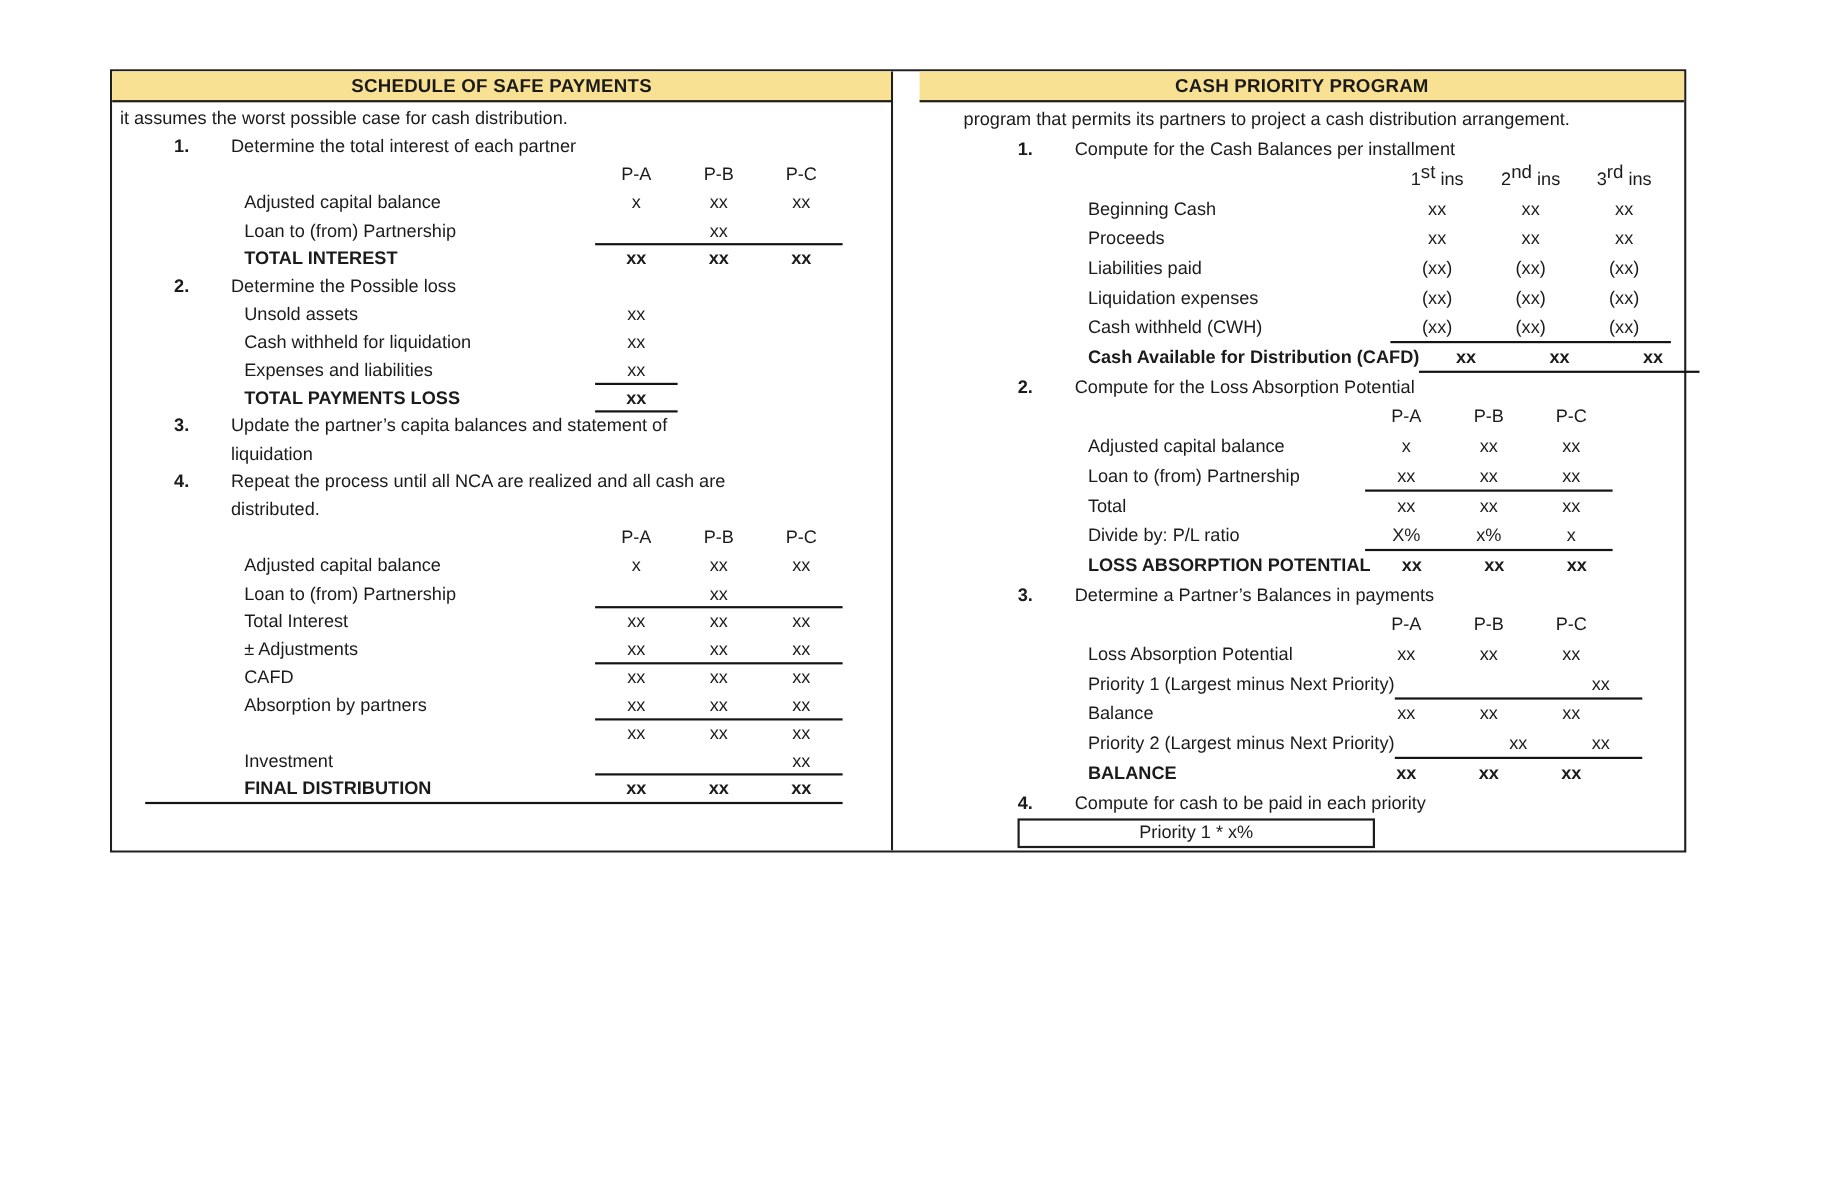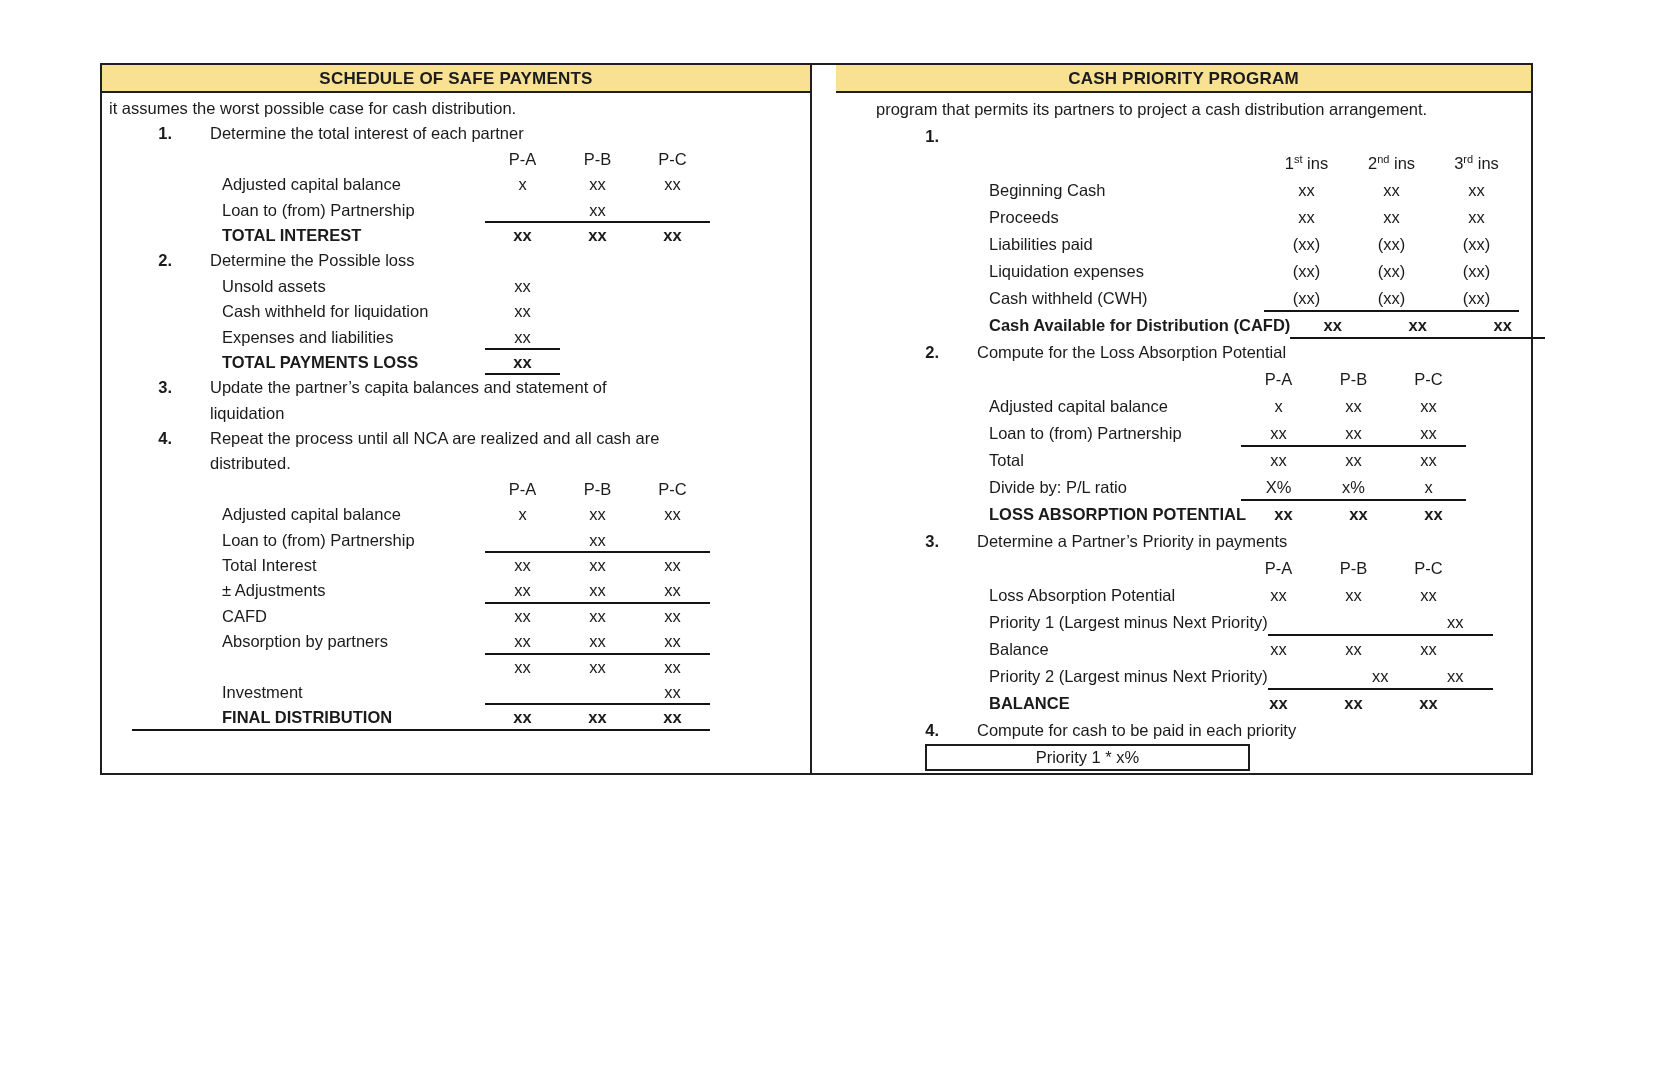--- a/index.html
+++ b/index.html
@@ -27,36 +27,36 @@
     height: 28px;
     line-height: 28px;
     background: #F8E193;
     border-bottom: 2px solid #1f1f1f;
     text-align: center;
     font-weight: 700;
     font-size: 17px;
     letter-spacing: .2px;
   }
   .pbody { padding-top: 3px; font-size: 16.5px; }
-  .pl .pbody { padding-right: 100px; }
+  .pl .pbody { padding-right: 44px; }
   .pr .pbody { padding-right: 12px; padding-bottom: 2px; margin-left: 33px; }
   .line { display: flex; height: 25.4px; line-height: 25.4px; position: relative; }
   .pr .line { height: 27px; line-height: 27px; }
   .intro { margin-left: 7px; white-space: nowrap; }
   .num { flex: none; width: 70px; text-align: right; font-weight: 700; }
   .itxt { flex: none; margin-left: 38px; white-space: nowrap; }
   .cont { flex: none; margin-left: 108px; white-space: nowrap; }
   .lbl { flex: 1; margin-left: 120px; white-space: nowrap; }
   .sp  { flex: 1; }
   .vals { flex: none; width: 225px; display: flex; height: 100%; }
   .pr .vals.ins { width: 255px; }
   .pr .vals.pabc { margin-right: 53px; }
   .v { width: 75px; text-align: center; height: 100%; }
   .vals.ins .v { width: 85px; }
-  .vi sup { font-size: 11px; line-height: 0; }
+  .vi sup { font-size: 17px; line-height: 0; }
   .ru { border-bottom: 2px solid #141414; }
   .b { font-weight: 700; }
   .final-rule { position: absolute; left: 30px; right: 0; bottom: 0; border-bottom: 2.5px solid #141414; }
   .pbox-row { margin-left: 56px; display: flex; height: 27px; }
   .pbox { border: 2px solid #1c1c1c; text-align: center; line-height: 23px; }
   .pbox.p1 { width: 325px; }
   .pbox.p2 { width: 328px; margin-left: -2px; }
 </style>
 </head>
 <body>
@@ -246,20 +246,21 @@
     <section class="panel pr">
       <header class="phead">CASH PRIORITY PROGRAM</header>
       <div class="pbody">
 
         <div class="line">
           <span class="intro">program that permits its partners to project a cash distribution arrangement.</span>
         </div>
 
         <div class="line">
           <span class="num">1.</span>
+          <span class="itxt">Compute for the Cash Balances per installment</span>
         </div>
 
         <div class="line">
           <span class="sp"></span>
           <span class="vals ins">
             <span class="v vi"><span>1</span><sup>st</sup><span> ins</span></span>
             <span class="v vi"><span>2</span><sup>nd</sup><span> ins</span></span>
             <span class="v vi"><span>3</span><sup>rd</sup><span> ins</span></span>
           </span>
         </div>
@@ -363,21 +364,21 @@
           <span class="lbl">LOSS ABSORPTION POTENTIAL</span>
           <span class="vals pabc">
             <span class="v">xx</span>
             <span class="v">xx</span>
             <span class="v">xx</span>
           </span>
         </div>
 
         <div class="line">
           <span class="num">3.</span>
-          <span class="itxt">Determine a Partner’s Priority in payments</span>
+          <span class="itxt">Determine a Partner’s Balances in payments</span>
         </div>
 
         <div class="line">
           <span class="sp"></span>
           <span class="vals pabc">
             <span class="v">P-A</span>
             <span class="v">P-B</span>
             <span class="v">P-C</span>
           </span>
         </div>

